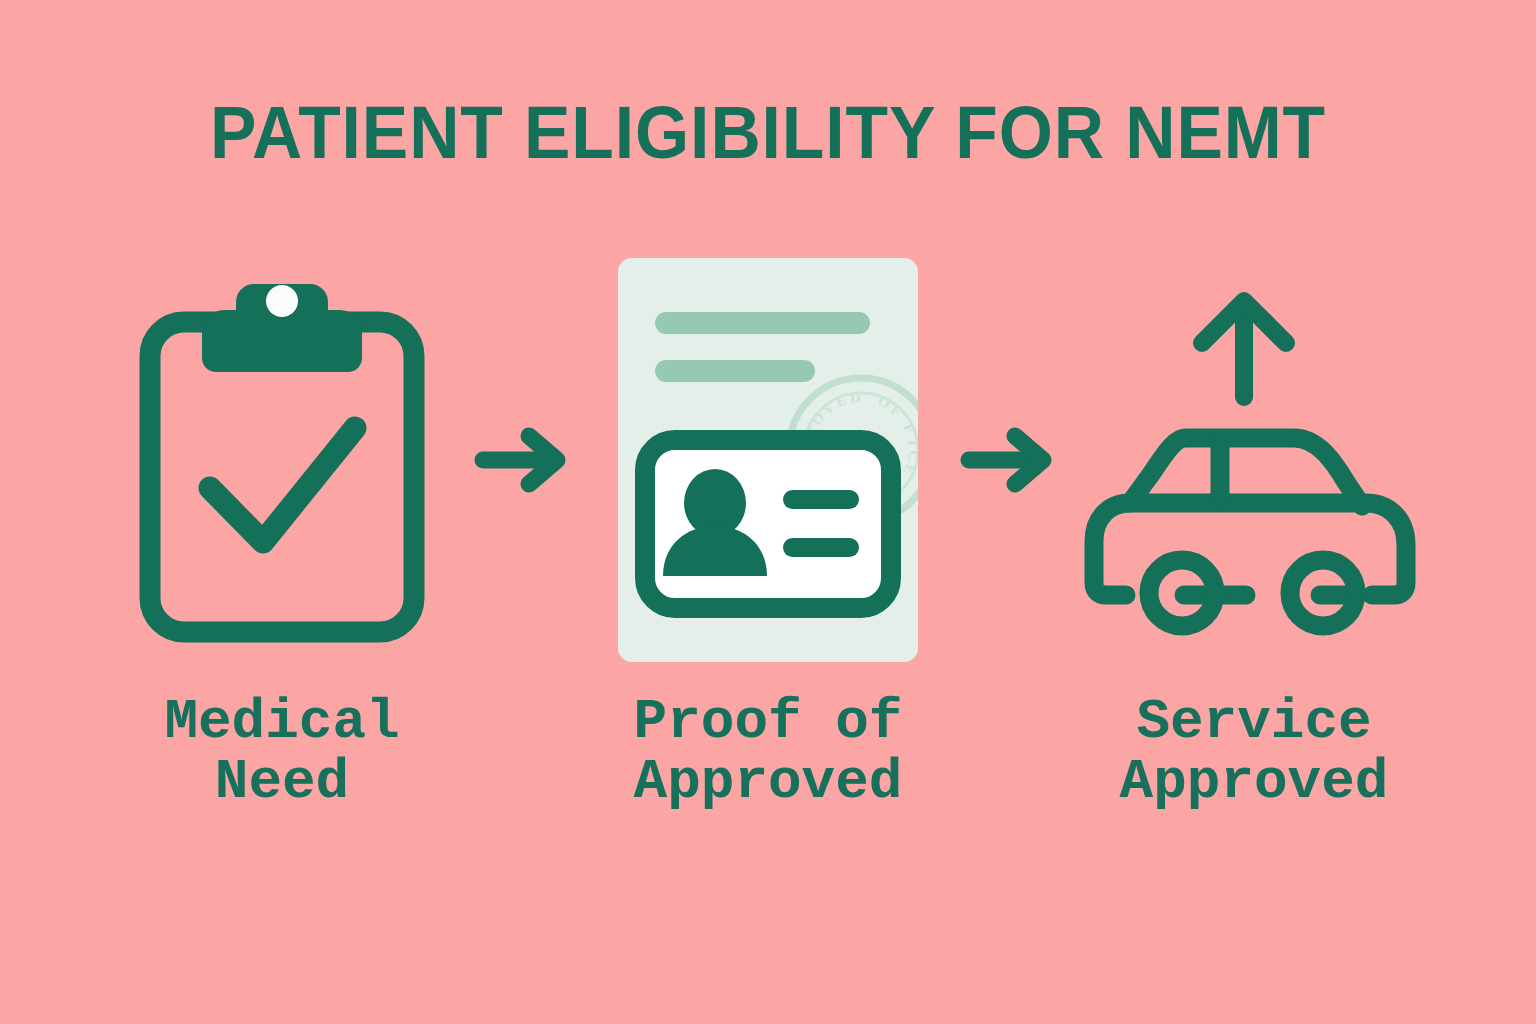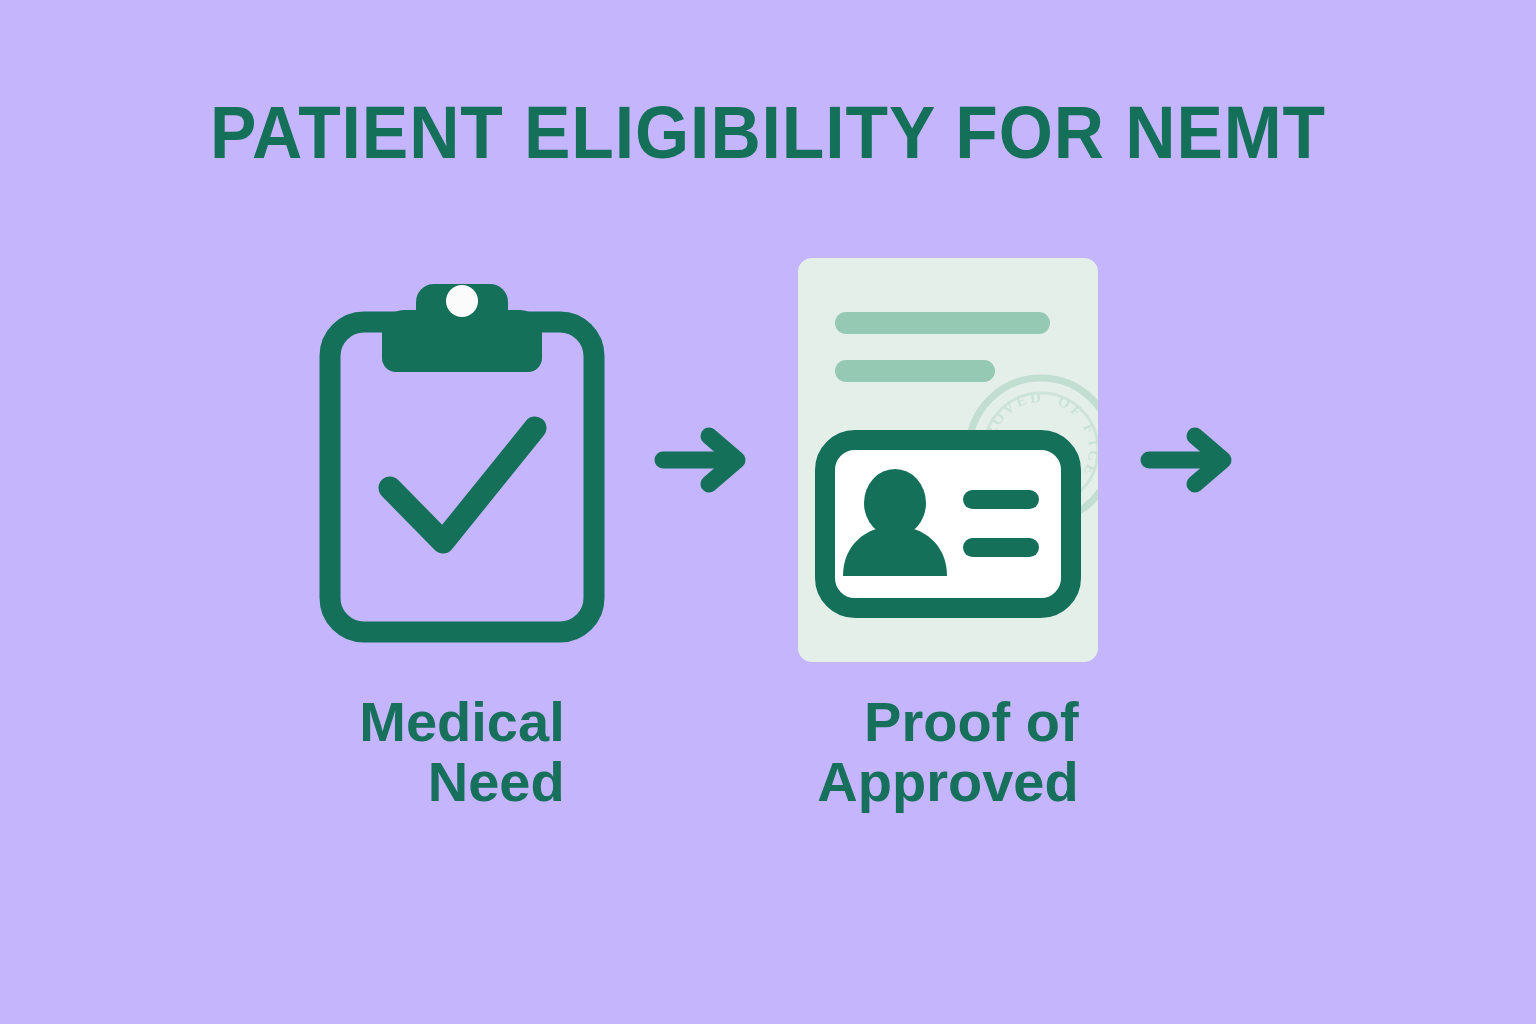--- a/index.html
+++ b/index.html
@@ -12,21 +12,21 @@
     background: #FAFAFA;
     font-family: "Liberation Sans", sans-serif;
     overflow: hidden;
     position: relative;
   }
 
   .canvas {
     position: relative;
     width: 1536px;
     height: 1024px;
-    background: #c4b5fd;
+    background: #fca5a5;
   }
 
   
   .title {
     position: absolute;
     top: 96px;
     left: 0;
     width: 1536px;
     text-align: center;
     color: #15705A;
@@ -64,23 +64,23 @@
     height: 420px;
     width: 360px;
     display: flex;
     align-items: center;
     justify-content: center;
     position: relative;
   }
 
   .step-label {
     margin-top: 22px;
-    text-align: right;
+    text-align: center;
     color: #17705B;
-    font-family: Liberation Sans, sans-serif;
+    font-family: Liberation Mono, monospace;
     font-weight: bold;
     font-size: 56px;
     line-height: 1.08;
     white-space: pre-line;
   }
 
   .arrow-wrap {
     width: 126px;
     height: 420px;
     display: flex;
@@ -180,15 +180,44 @@
 Approved</div>
     </div>
 
     <div class="arrow-wrap">
       <svg width="104" height="80" viewBox="0 0 104 80">
         <line x1="10" y1="40" x2="76" y2="40" stroke="#15705A" stroke-width="17" stroke-linecap="round"></line>
         <polyline points="56,16 84,40 56,64" fill="none" stroke="#15705A" stroke-width="17" stroke-linecap="round" stroke-linejoin="round"></polyline>
       </svg>
     </div>
 
+    <div class="step">
+      <div class="icon-wrap">
+        <svg width="360" height="370" viewBox="0 0 360 370">
+
+          <g>
+            <line x1="170" y1="28" x2="170" y2="122" stroke="#15705A" stroke-width="18" stroke-linecap="round"></line>
+            <polyline points="128,68 170,26 212,68" fill="none" stroke="#15705A" stroke-width="18" stroke-linecap="round" stroke-linejoin="round"></polyline>
+          </g>
+
+          <g fill="none" stroke="#15705A" stroke-width="19" stroke-linecap="round" stroke-linejoin="round">
+
+            <path d="M56 228 L72 206 C84 191 98 162 112 163 L220 163
+                     c24 0 40 24 52 44 l16 24"></path>
+
+            <path d="M56 228 h236 c24 0 40 17 40 42 v38 c0 8 -5 12 -12 12 h-22
+                     M56 228 c-20 0 -36 14 -36 38 v42 c0 8 5 12 12 12 h20"></path>
+
+            <path d="M110 320 h62 M246 320 h24"></path>
+
+            <circle cx="108" cy="318" r="33"></circle>
+            <circle cx="249" cy="318" r="33"></circle>
+
+            <path d="M146 167 V224"></path>
+          </g>
+        </svg>
+      </div>
+      <div class="step-label">Service
+Approved</div>
+    </div>
 
   </div>
 </div>
 
 </body></html>

